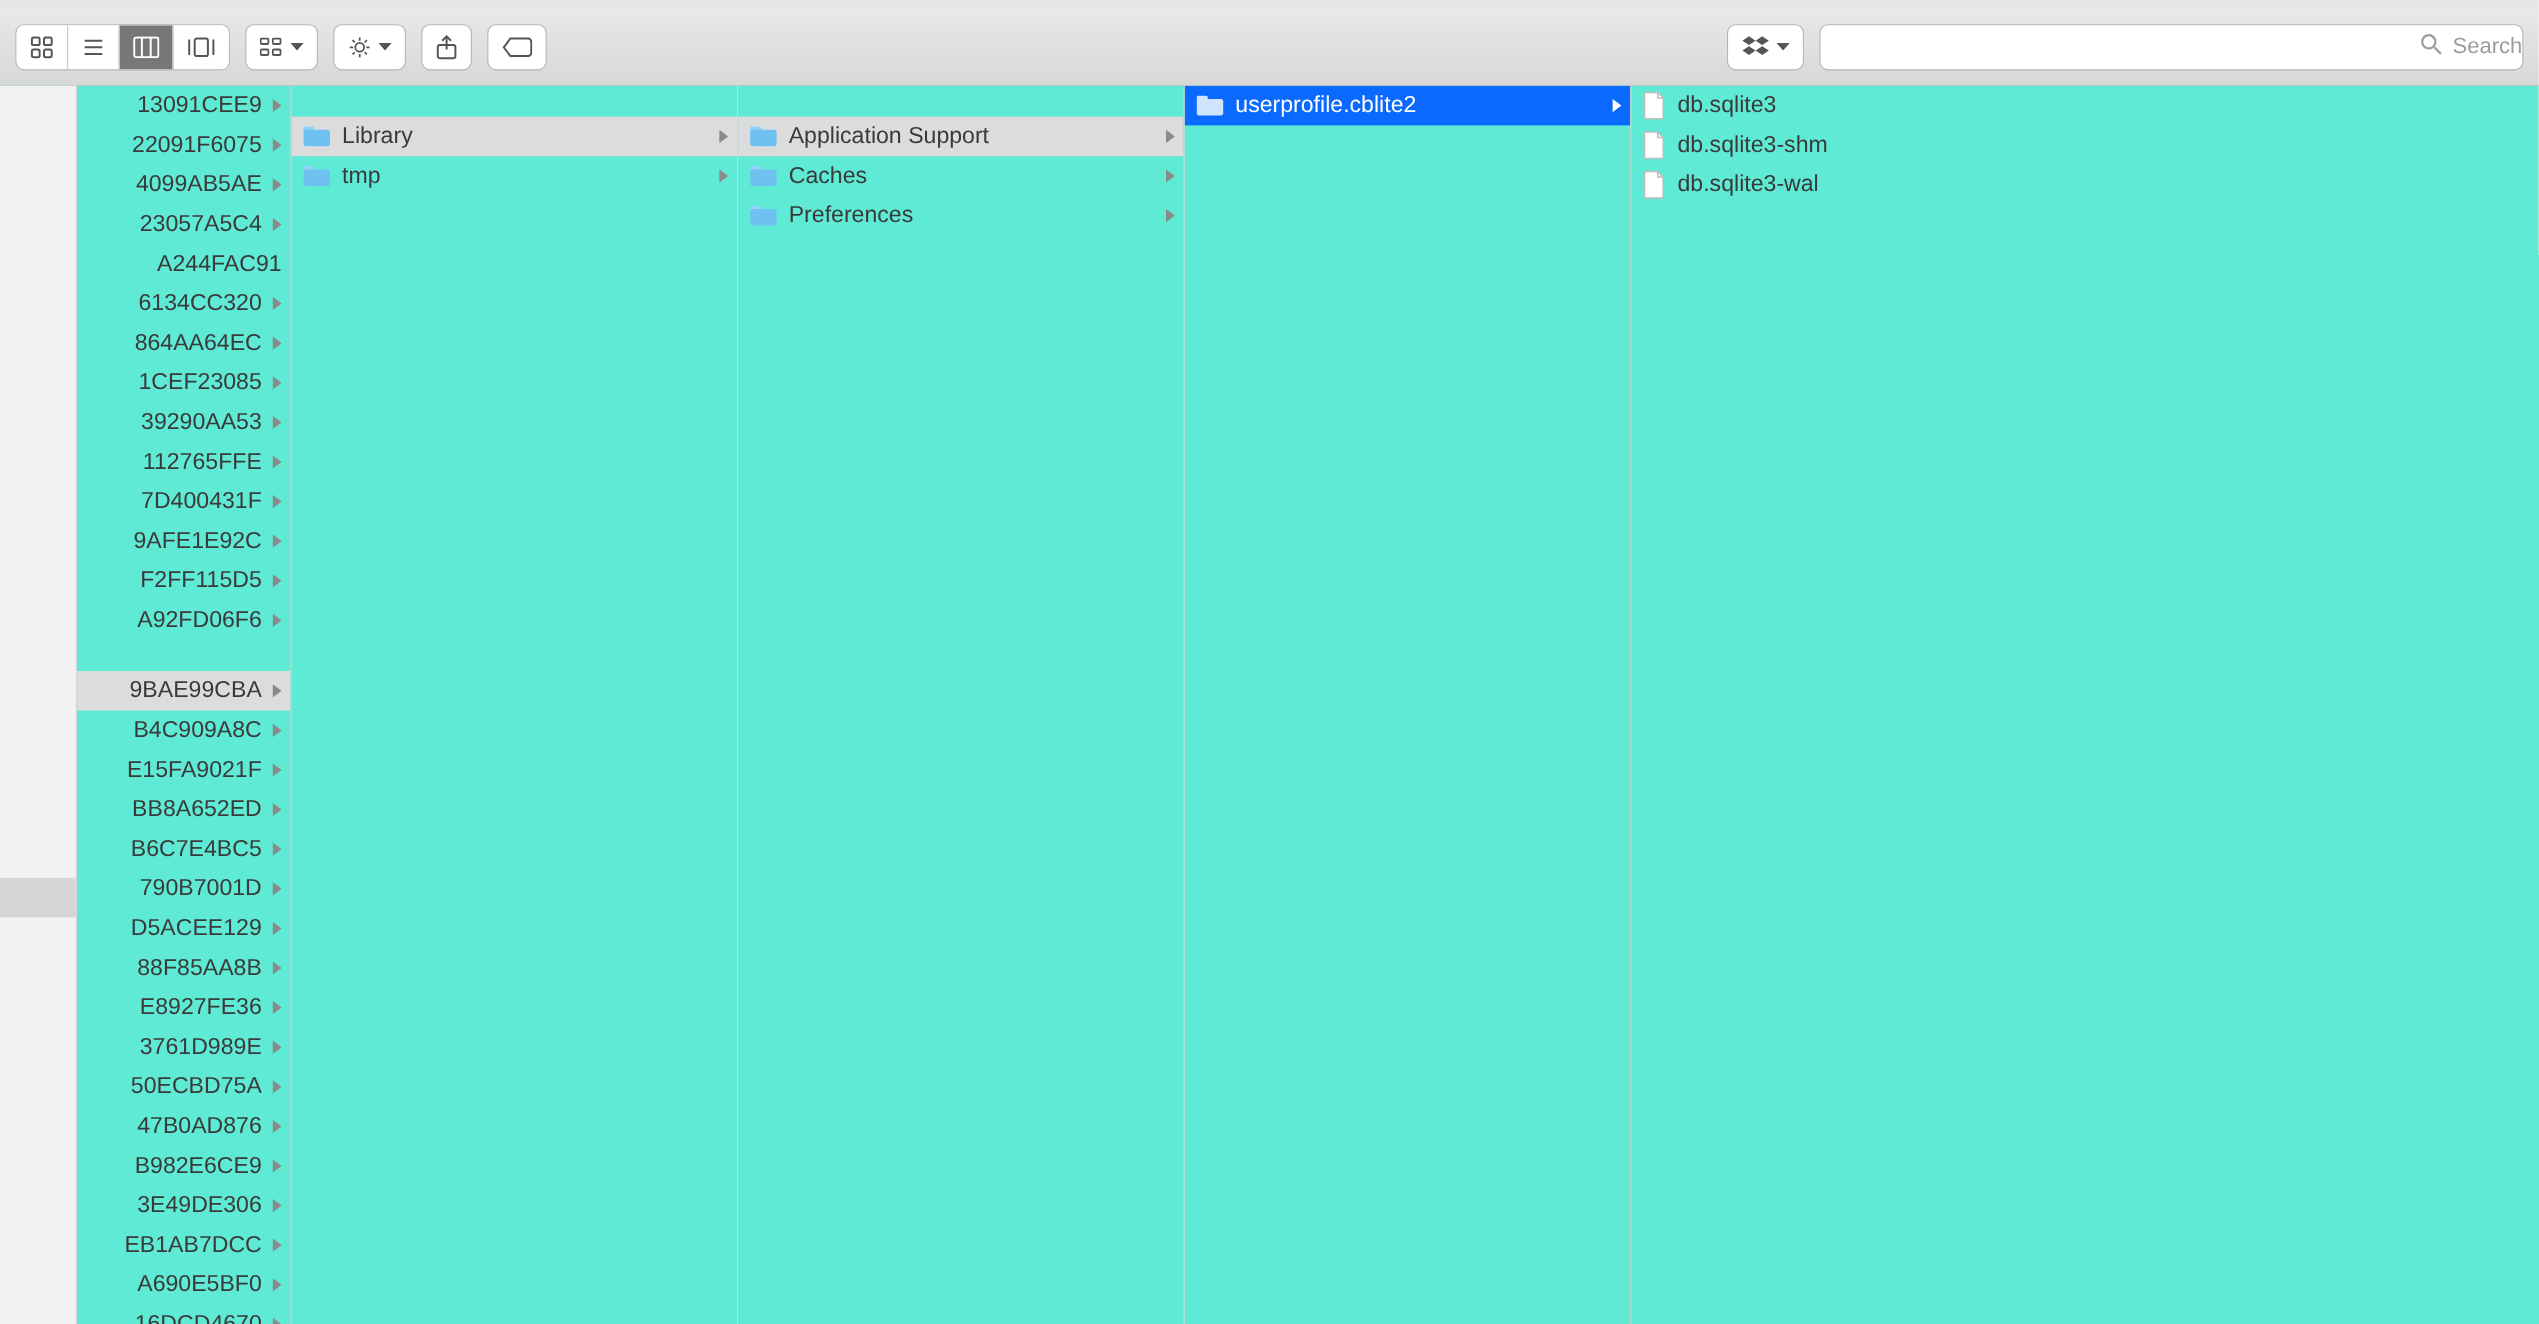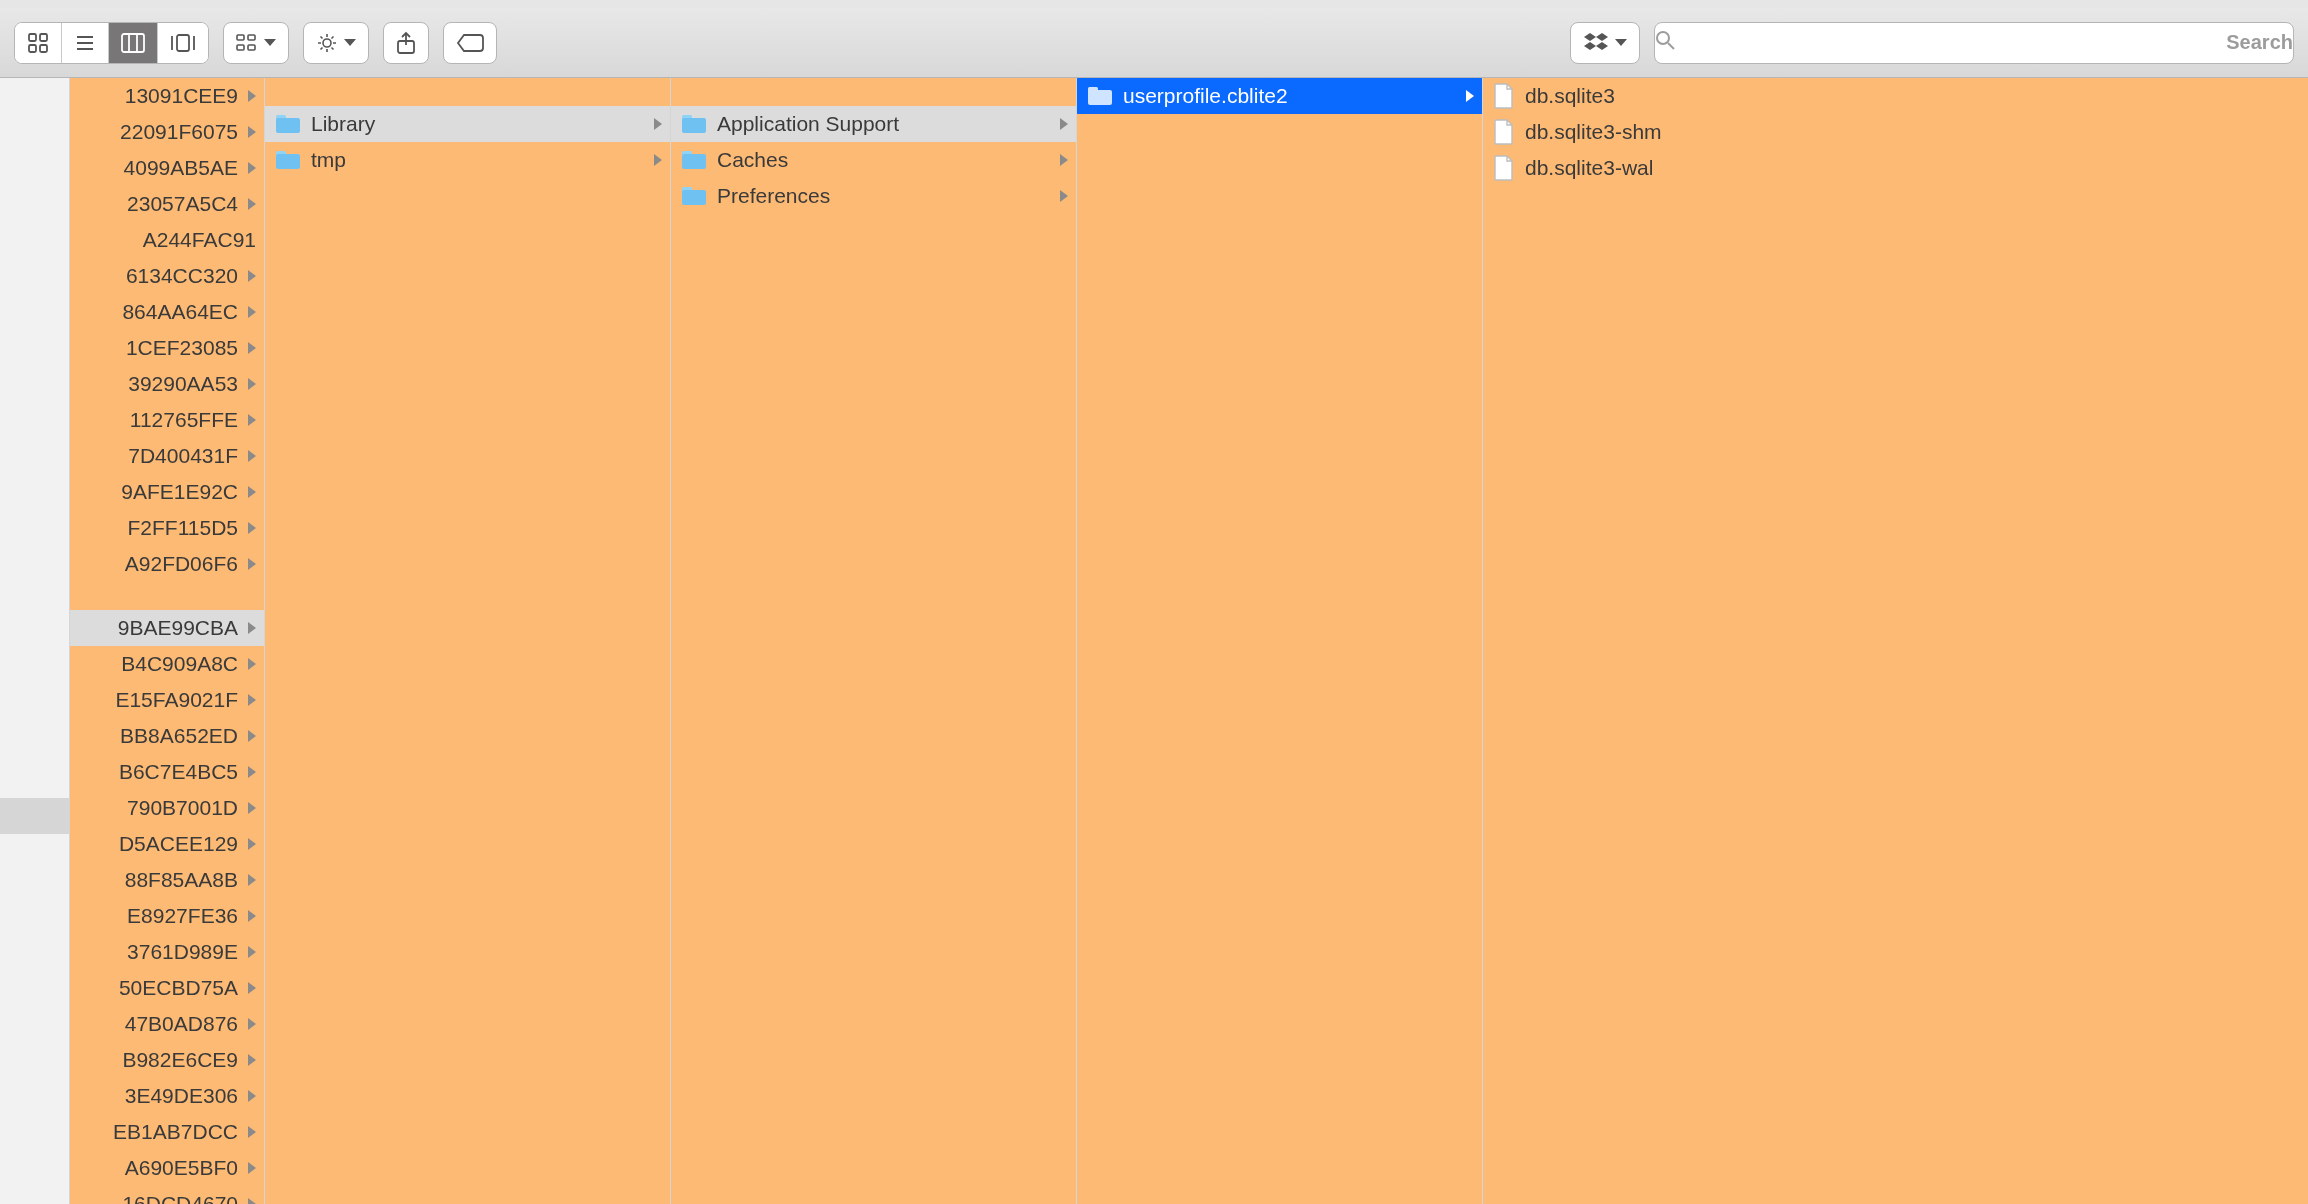--- a/index.html
+++ b/index.html
@@ -61,35 +61,34 @@
   .toolbar-spacer { flex: 1; }
   .searchbox {
     display: flex;
     align-items: center;
     gap: 10px;
     border: 1px solid #b5b5b5;
     border-radius: 8px;
     background: #fff;
     height: 42px;
     width: 640px;
-    justify-content: space-between;
+    justify-content: flex-end;
     color: #9c9c9c;
-    font-weight: bold;
   }
   .chev-down {
     width: 0; height: 0;
     border-left: 6px solid transparent;
     border-right: 6px solid transparent;
     border-top: 7px solid #555;
   }
   
   .columns {
     display: flex;
     height: calc(1204px - 78px);
-    background: #fdba74;
+    background: #5eead4;
   }
   .col {
     border-right: 1px solid #d5d5d5;
     position: relative;
     overflow: hidden;
   }
   .col0 { width: 70px;  background: #f3f2f3; }
   .col1 { width: 195px; }
   .col2 { width: 406px; }
   .col3 { width: 406px; }

